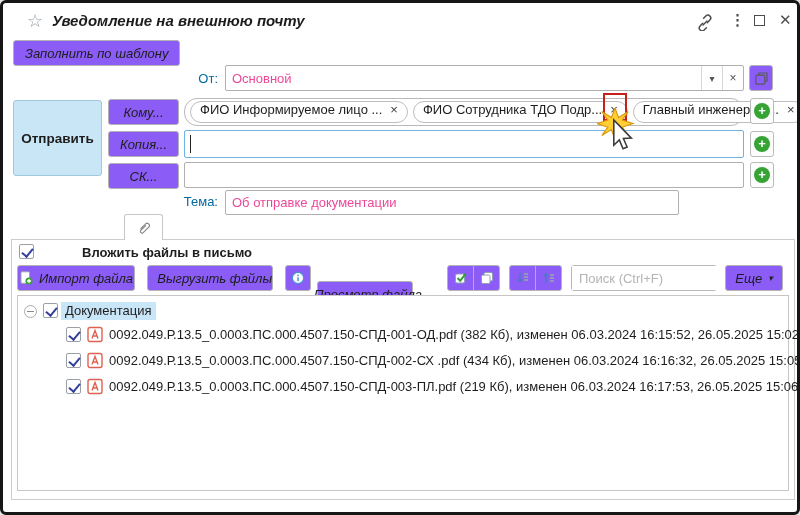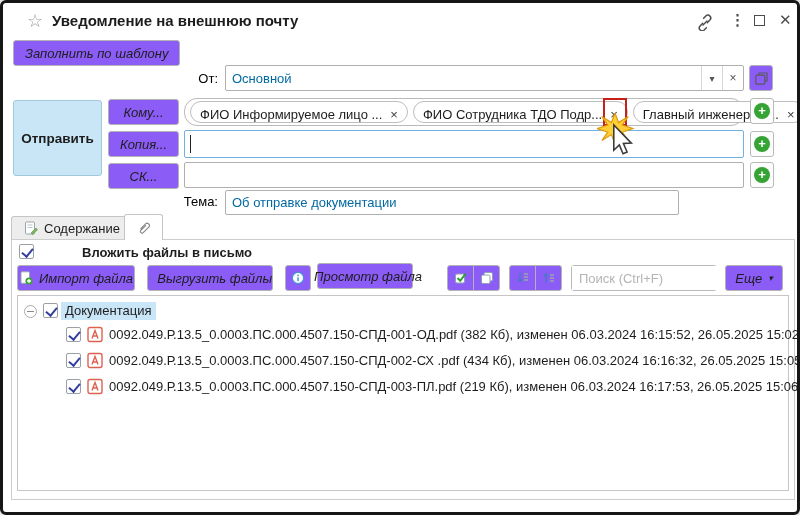--- a/index.html
+++ b/index.html
@@ -5,51 +5,51 @@
   * { box-sizing: border-box; margin: 0; padding: 0; }
   html,body { background:#e8e8e8; }
   body { font-family:"Liberation Sans", sans-serif; font-size:13px; color:#1d1d1d; }
   .window {
     position:relative; width:800px; height:515px; background:#fff;
     border:3px solid #161616; border-radius:6px; overflow:hidden;
   }
   .abs { position:absolute; }
   
   .title-star { left:24px; top:7px; font-size:18px; color:#9aa0a6; cursor:pointer; }
-  .title-text { left:49px; top:9px; font-size:15px; font-weight:bold; color:#1c1c1c; }
+  .title-text { left:49px; top:9px; font-size:15px; font-weight:bold; color:#1c1c1c;font-style:italic; }
   .tb-ico { color:#4c4c4c; cursor:pointer; }
   .kebab { left:727px; top:8px; font-size:15px; font-weight:bold; }
   .maxbox { left:751px; top:12px; width:11px; height:11px; border:1.5px solid #4c4c4c; cursor:pointer; }
   .closex { left:776px; top:8px; font-size:15px; }
   
   .btn {
     display:flex; align-items:center; justify-content:center; gap:6px;
     background:#8b5cf6; border:1px solid #b3b3b3; border-radius:3px;
     font-size:13px; color:#1d1d1d; cursor:pointer; white-space:nowrap;font-style:italic;
   }
   .btn-sm { height:26px; padding:0 11px; }
   
-  .lbl { color:#000000; }
+  .lbl { color:#0369a1; }
   .field { display:flex; align-items:stretch; background:#fff; border:1px solid #b0b0b0; border-radius:2px; }
-  .field input { border:none; outline:none; flex:1; font:13px "Liberation Sans",sans-serif; padding:0 6px; background:transparent; color:#0369a1; }
+  .field input { border:none; outline:none; flex:1; font:13px "Liberation Sans",sans-serif; padding:0 6px; background:transparent; color:#ec4899; }
   .cell { width:21px; display:flex; align-items:center; justify-content:center; border-left:1px solid #d6d6d6; color:#555; font-size:10px; cursor:pointer; }
   input::placeholder { color:#b4b4b4; }
   
   .send {
     left:10px; top:97px; width:89px; height:76px; background:#c8e6f5;
     border:1px solid #a2c8dc; border-radius:3px; font-weight:bold; font-size:13.5px;
     display:flex; align-items:center; justify-content:center; cursor:pointer;
   }
   
   .chipfield {
     left:181px; top:95px; width:560px; height:28px; border:1px solid #b9b9b9; border-radius:13px;
     display:flex; align-items:center; padding:0 5px; gap:5px; background:#fff; overflow:visible;
   }
   .chip {
-    display:inline-flex; align-items:flex-end; gap:8px; height:22px; padding:0 9px;
+    display:inline-flex; align-items:flex-start; gap:8px; height:22px; padding:0 9px;
     border:1px solid #bdbdbd; border-radius:11px; background:#fff; white-space:nowrap; cursor:default;
   }
   .chip .x { color:#3c3c3c; font-size:13px; cursor:pointer; }
   .xwrap { position:relative; display:inline-flex; }
   .hl-box { position:absolute; left:-7px; top:-9px; width:24px; height:28px; border:2px solid #c5201a; z-index:40; pointer-events:none; }
   .cursor-wrap { position:absolute; left:-13px; top:6px; width:48px; height:54px; z-index:60; pointer-events:none; }
   .plusbtn {
     width:24px; height:26px; background:#fdfdfd; border:1px solid #b9b9b9; border-radius:3px;
     display:flex; align-items:center; justify-content:center; cursor:pointer;
   }
@@ -168,29 +168,20 @@
   </div>
   <span class="abs plusbtn" style="left:747px; top:159px;">
       <span class="gc">+</span>
     </span>
 
   <div class="abs lbl" style="left:140px; top:191px; width:75px; text-align:right;">Тема:</div>
   <div class="abs field" style="left:222px; top:187px; width:454px; height:25px;">
     <input value="Об отправке документации" style="">
   </div>
 
-  <div class="abs tab tab-inactive">
-    <svg width="14" height="14" viewBox="0 0 14 14">
-      <rect x="1.5" y="1" width="9" height="12" rx="1" fill="#fff" stroke="#9aa5ad"></rect>
-      <line x1="3.5" y1="4" x2="8.5" y2="4" stroke="#b9c2c8"></line>
-        <line x1="3.5" y1="6.5" x2="8.5" y2="6.5" stroke="#b9c2c8"></line>
-      <path d="M7 12 L12 7 l1.6 1.6 L8.6 13.6 Z" fill="#7cb65c" stroke="#5f9443" stroke-width="0.6"></path>
-    </svg>
-    <span>Содержание</span>
-  </div>
   <div class="abs tab tab-active">
     <svg width="13" height="14" viewBox="0 0 13 14">
       <path d="M3.5 8.5 L8.8 3.2 a2.3 2.3 0 0 1 3.2 3.2 L6.2 12.2 a1.6 1.6 0 0 1 -2.3-2.3 L9 4.8" fill="none" stroke="#8a8a8a" stroke-width="1.2" transform="translate(0,-0.5)"></path>
     </svg>
   </div>
 
   <div class="abs panel"></div>
 
   <span class="abs cb checked" style="left:16px; top:241px;"></span>
   <span class="abs cb-label" style="left:38px; top:242px;">Вложить файлы в письмо</span>
@@ -210,21 +201,21 @@
     </svg>
     <span>Выгрузить файлы</span>
   </button>
   <button class="abs btn tool" style="left:282px; top:262px; width:26px;">
     <svg width="14" height="14" viewBox="0 0 14 14">
       <circle cx="7" cy="7" r="5.6" fill="#fff" stroke="#4a90d2" stroke-width="1.2"></circle>
       <circle cx="7" cy="4.3" r="0.9" fill="#4a90d2"></circle>
       <path d="M7 6.3 v4" stroke="#4a90d2" stroke-width="1.5"></path>
     </svg>
   </button>
-  <button class="abs btn tool" style="left:314px; top:260px; width:96px;">
+  <button class="abs btn tool" style="left:314px; top:278px; width:96px;">
     <svg width="14" height="14" viewBox="0 0 14 14">
       <rect x="1.5" y="1" width="8.5" height="11.5" rx="1" fill="#fff" stroke="#9aa5ad"></rect>
       <circle cx="8.6" cy="8.6" r="3.1" fill="none" stroke="#4a90d2" stroke-width="1.2"></circle>
       <path d="M10.8 10.8 L13 13" stroke="#4a90d2" stroke-width="1.4"></path>
     </svg>
     <span>Просмотр файла</span>
   </button>
 
   <span class="abs seg" style="left:444px; top:262px;">
     <button class="btn tool" style="width:27px;">

